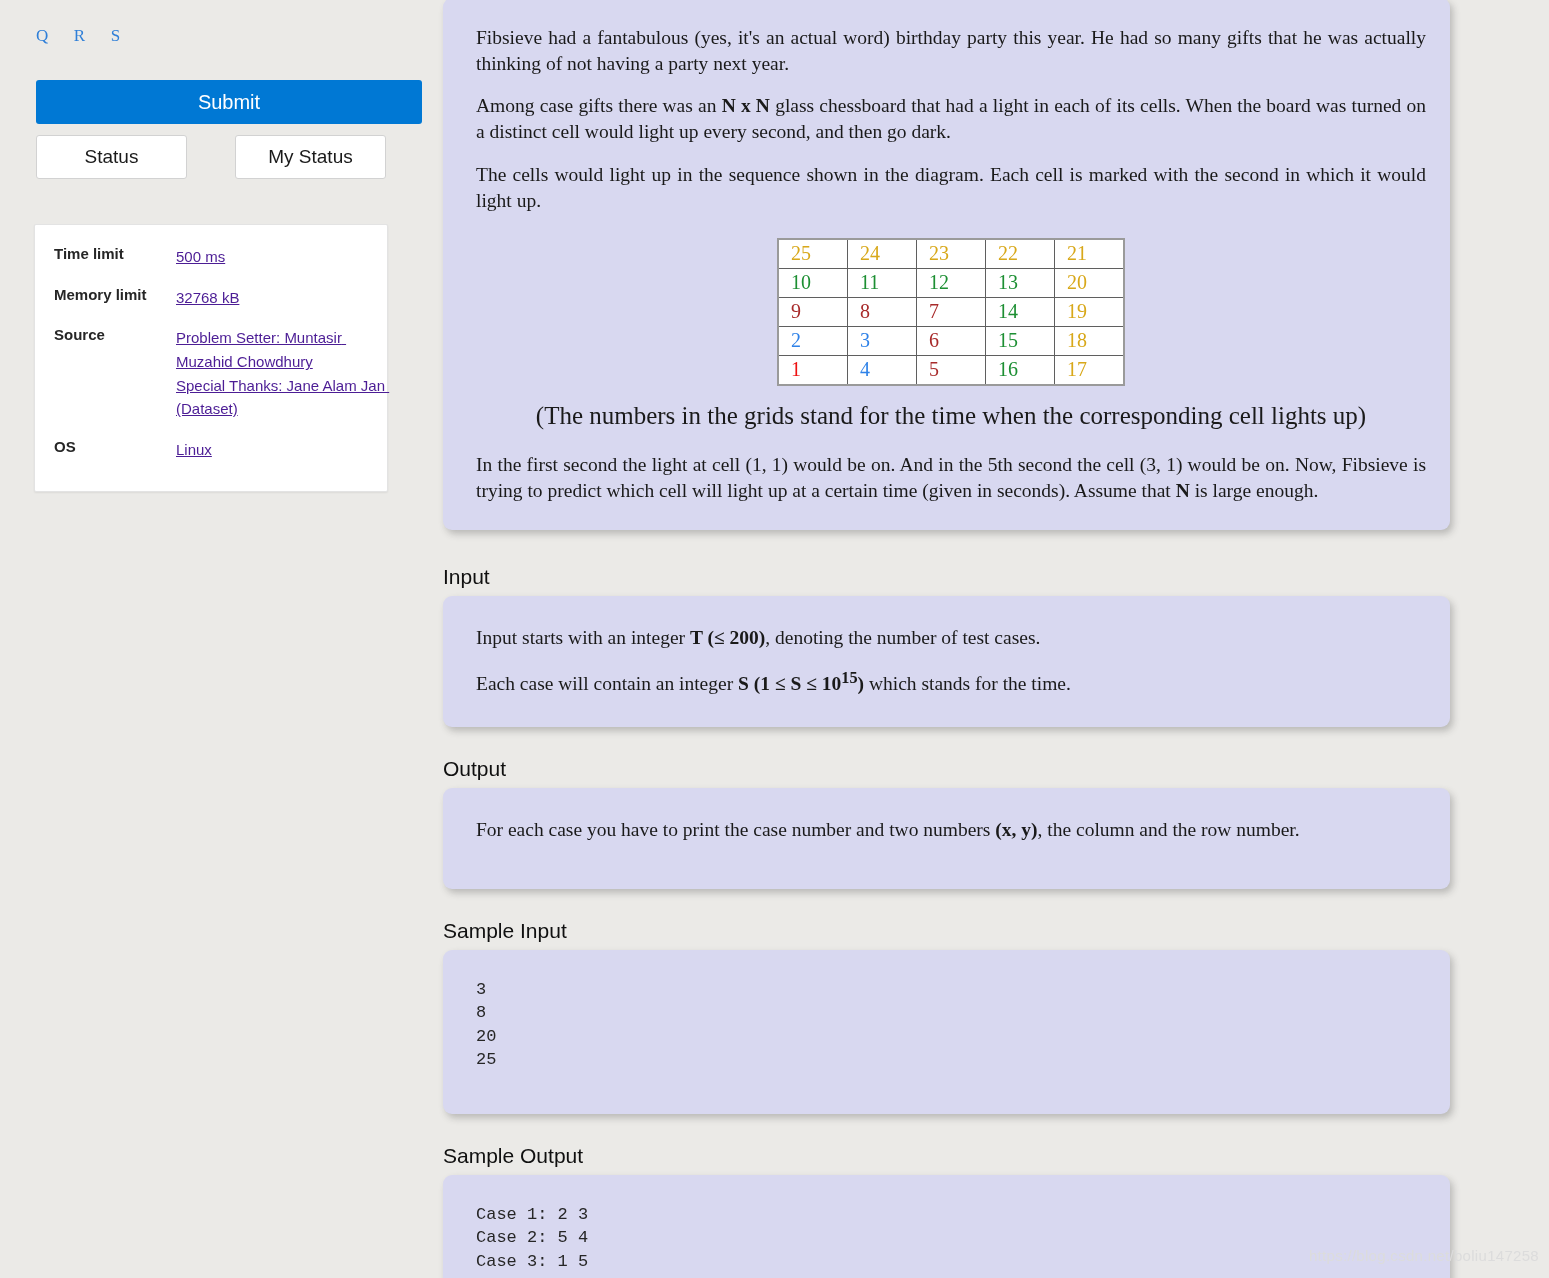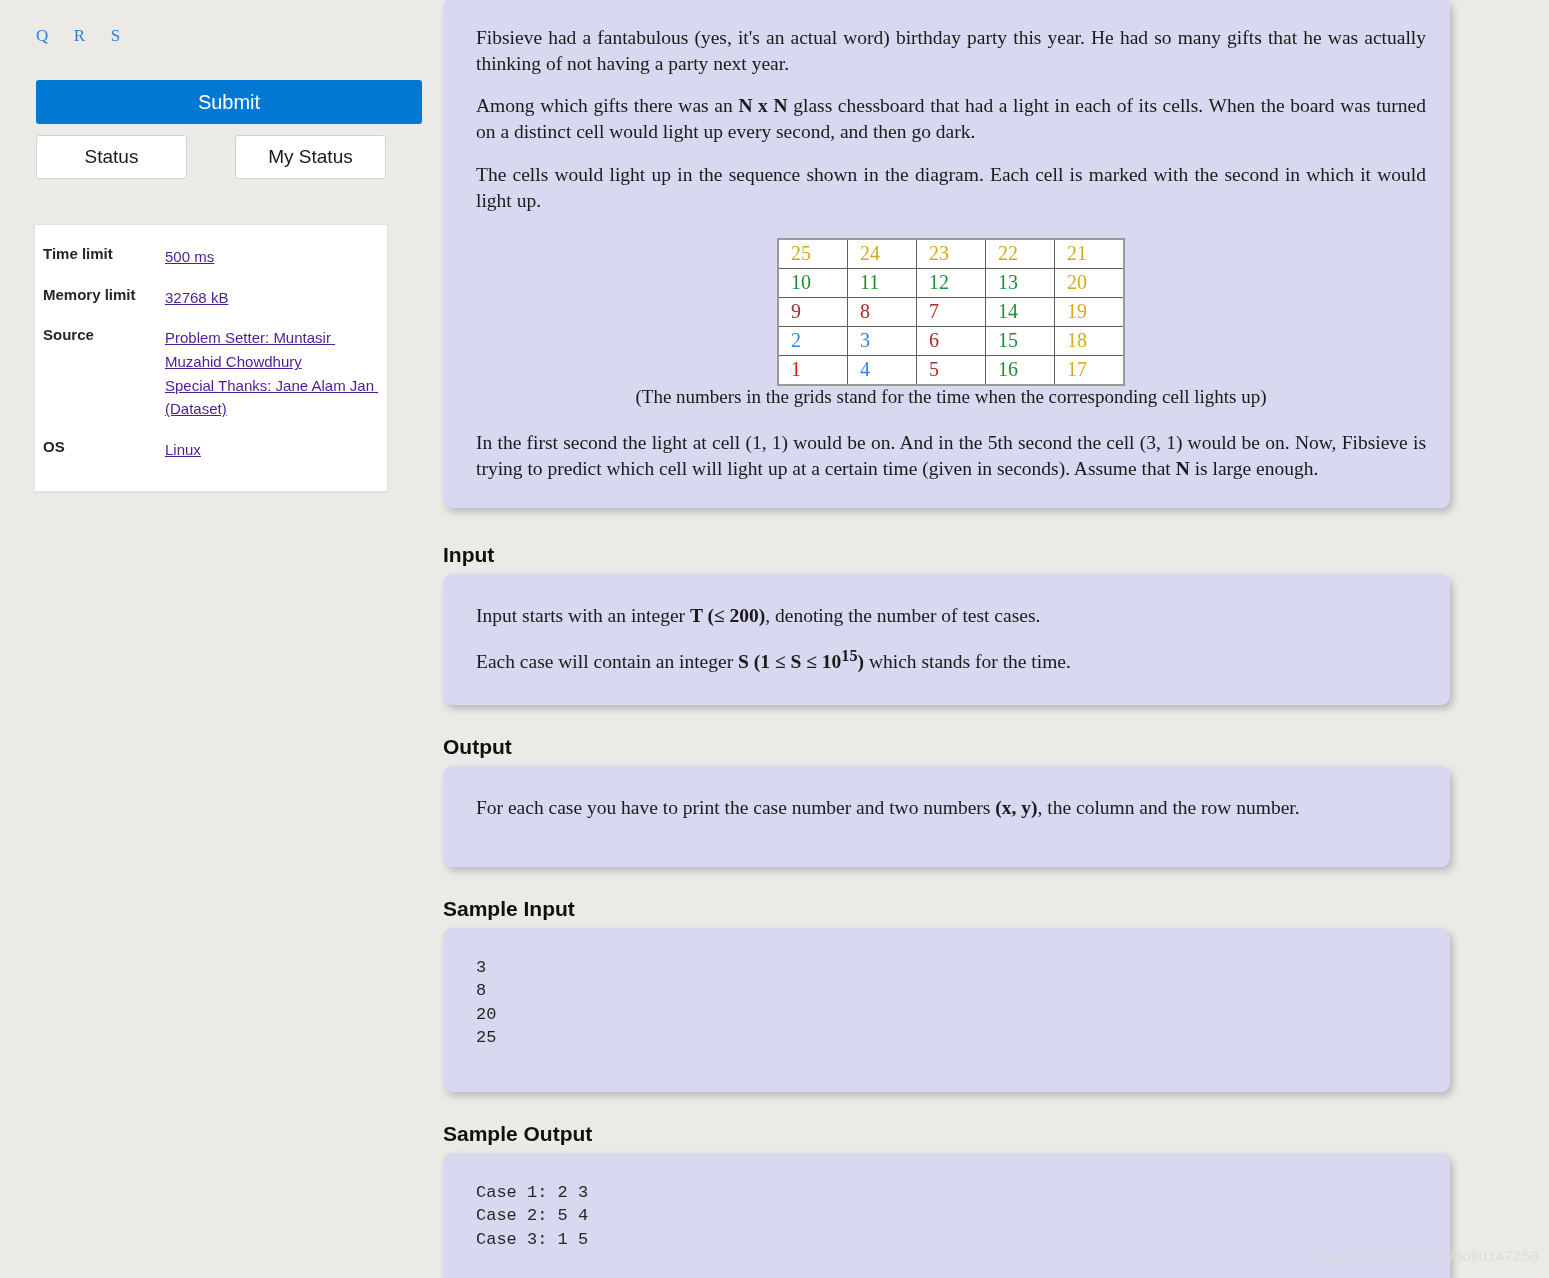--- a/index.html
+++ b/index.html
@@ -109,21 +109,21 @@
     width: 100%;
   }
   #info-card td {
     vertical-align: top;
     padding: 6px 0 11px 0;
     font-size: 15px;
     color: #262626;
   }
   #info-card td.k {
     width: 122px;
-    padding-left: 8px;
+    padding-left: 19px;
     font-weight: bold;
   }
   #info-card td.v {
     line-height: 1.58;
     color: #4c1d95;
     text-decoration: underline;
   }
 
   
   #content {
@@ -132,21 +132,21 @@
     top: 0;
     width: 1125px;
     height: 1278px;
     box-sizing: border-box;
     padding: 0 0 8px 0;
   }
 
   .section-title {
     font-family: "Liberation Sans", sans-serif;
     font-size: 21px;
-    font-weight: bold;
+    font-weight: normal;
     color: #101010;
     margin: 0 0 7px 19px;
   }
 
   .panel {
     background: #d8d8f0;
     border-radius: 9px;
     box-shadow: 3px 4px 7px rgba(60,60,60,.28);
     box-sizing: border-box;
     margin-left: 19px;
@@ -161,23 +161,23 @@
     font-size: 19.5px;
     line-height: 1.34;
     text-align: justify;
     color: #1a1a1a;
   }
   .panel b { font-weight: bold; }
 
   .caption {
     text-align: center;
     font-family: "Liberation Serif", serif;
-    font-size: 19px;
+    font-size: 25px;
     color: #1a1a1a;
-    margin: 0 0 22px 0;
+    margin: 16px 0 22px 0;
   }
 
   
   #grid-wrap {
     display: flex;
     justify-content: center;
     margin: 24px 0 0 0;
   }
   table.lightgrid {
     border-collapse: collapse;
@@ -270,21 +270,21 @@
       </table>
     </div>
   </div>
 
   <div id="content">
 
     <div class="panel" style="margin-top:-2px; padding-top:16px; padding-bottom:20px;">
       <p>Fibsieve had a fantabulous (yes, it's an actual word) birthday party this year. He had so many gifts that he was actually thinking of not having a party next year.</p>
 
       <p>
-        <span>Among which gifts there was an </span><b>N x N</b><span> glass chessboard that had a light in each of its cells. When the board was turned on a distinct cell would light up every second, and then go dark.</span>
+        <span>Among case gifts there was an </span><b>N x N</b><span> glass chessboard that had a light in each of its cells. When the board was turned on a distinct cell would light up every second, and then go dark.</span>
       </p>
 
       <p>The cells would light up in the sequence shown in the diagram. Each cell is marked with the second in which it would light up.</p>
 
       <div id="grid-wrap">
         <table class="lightgrid">
           <tbody id="grid-body">
               <tr>
                 <td class="c-gold">25</td>
                 <td class="c-gold">24</td>

